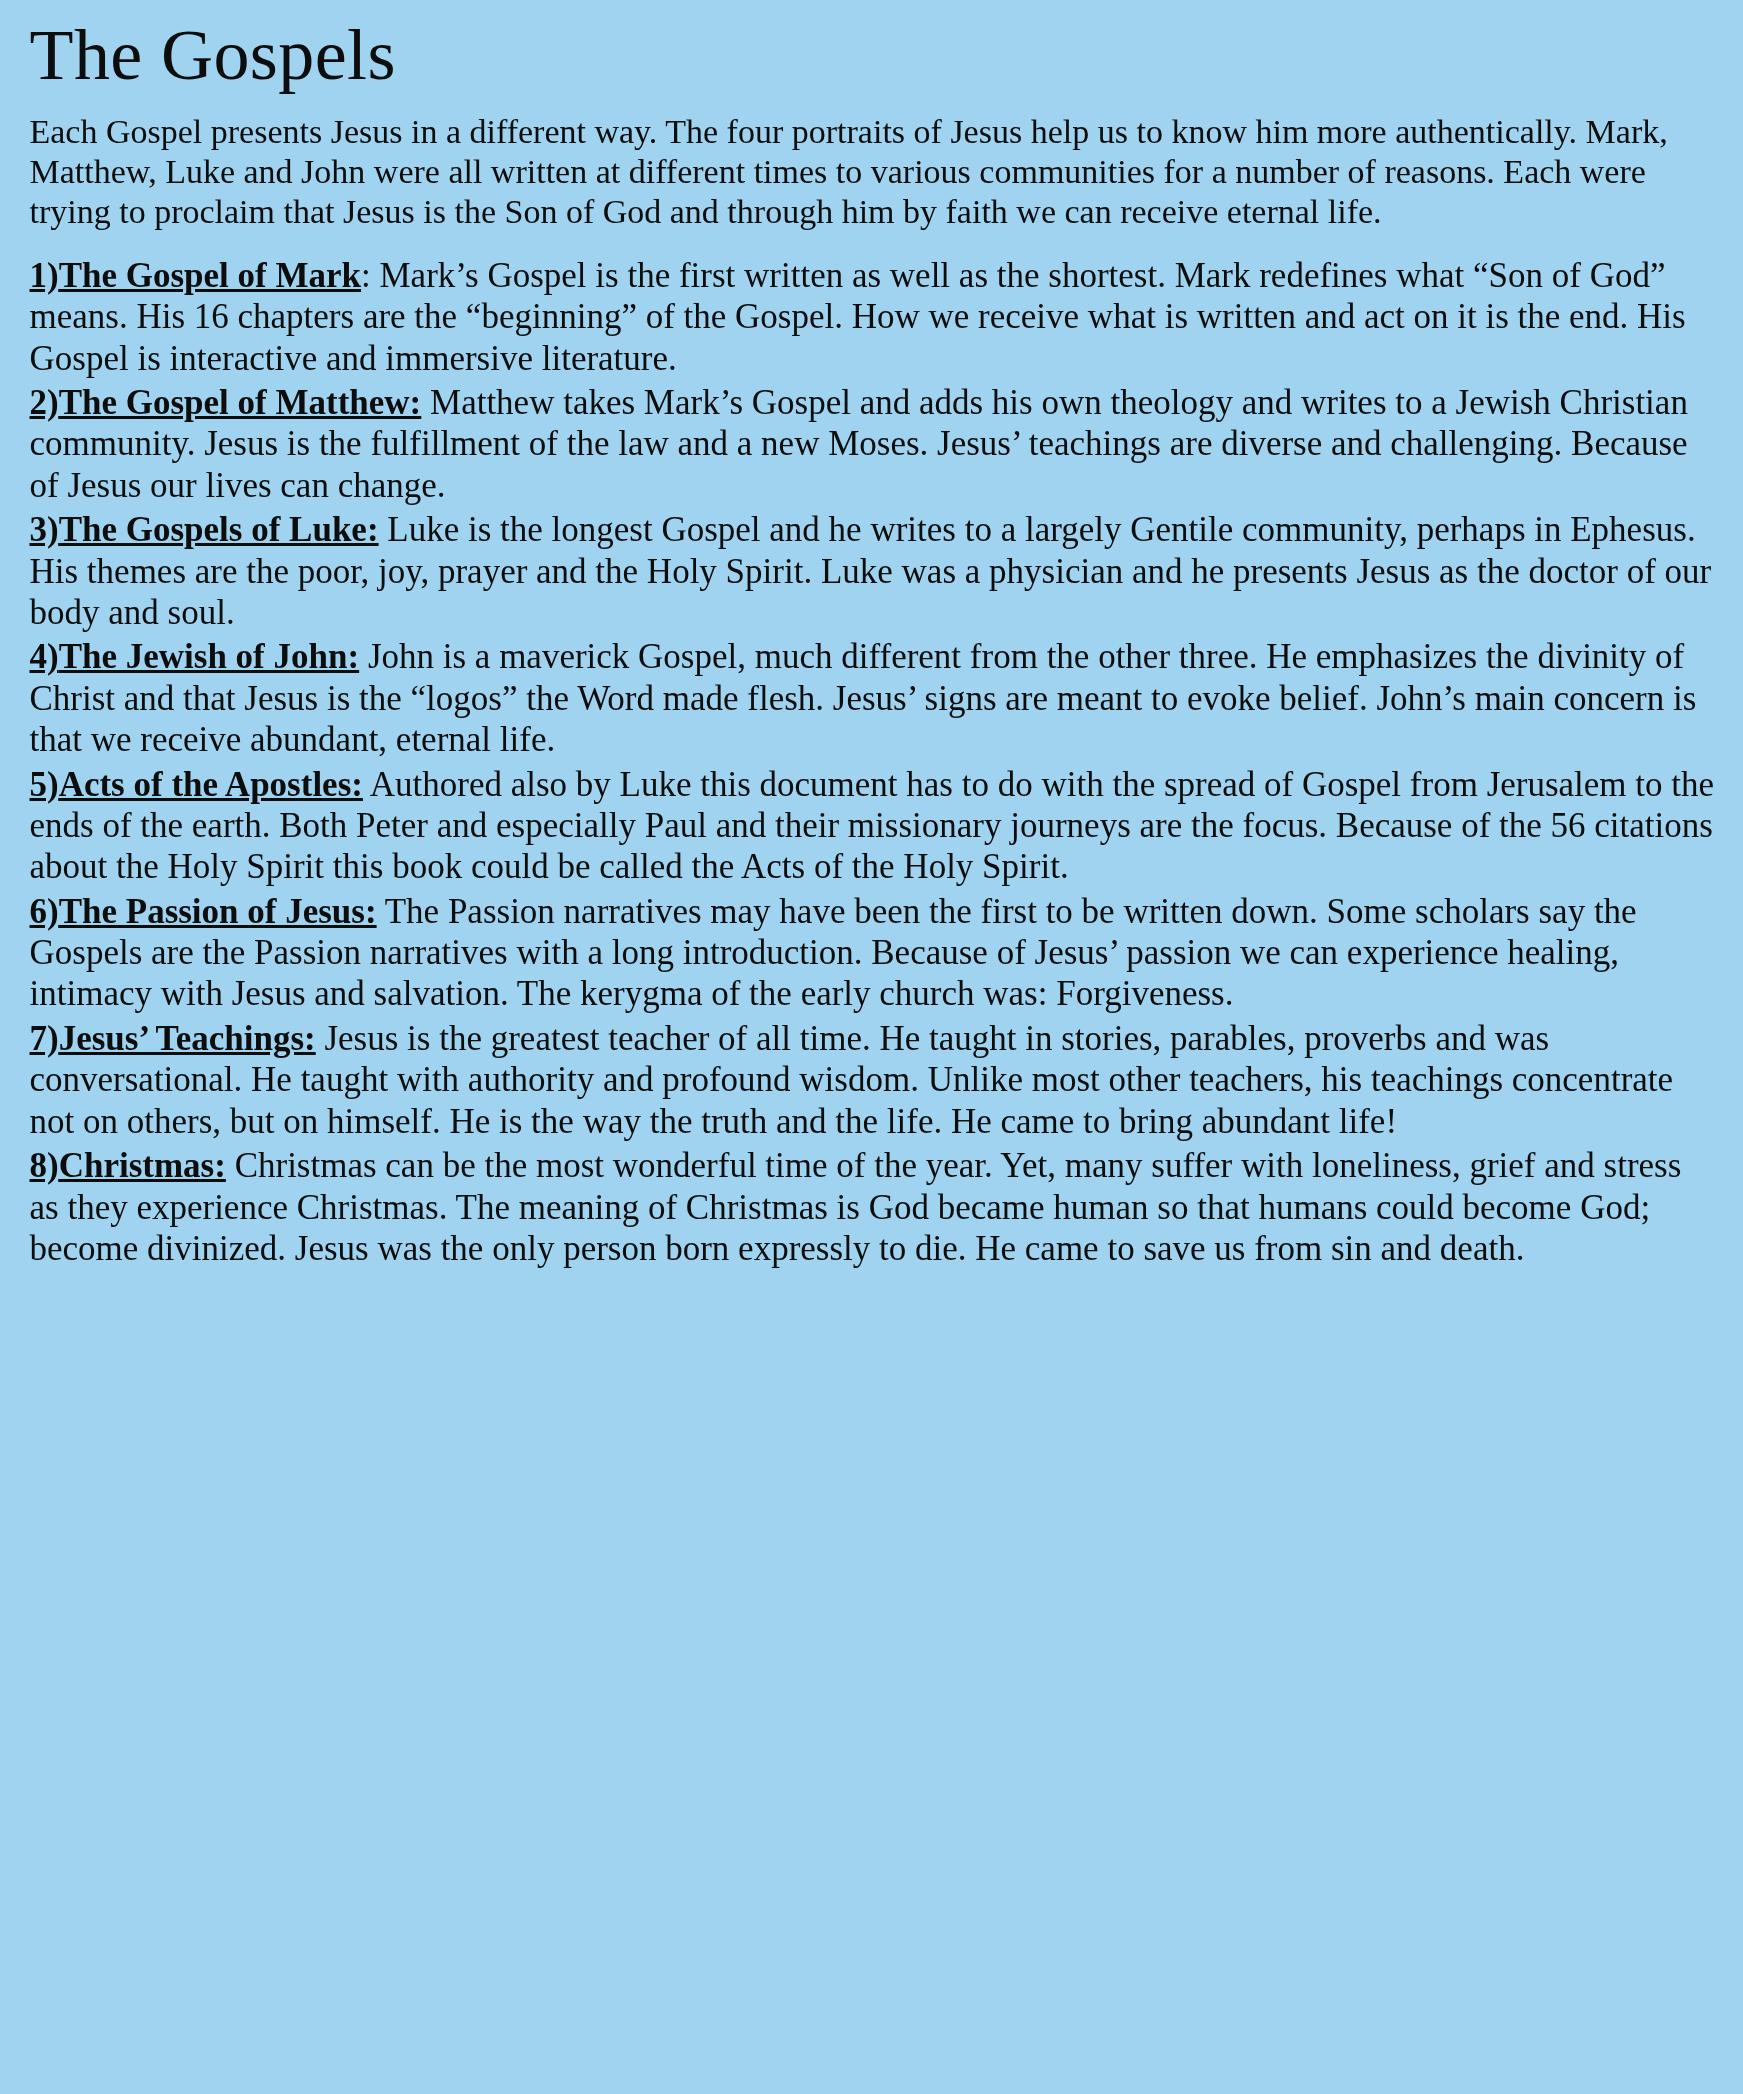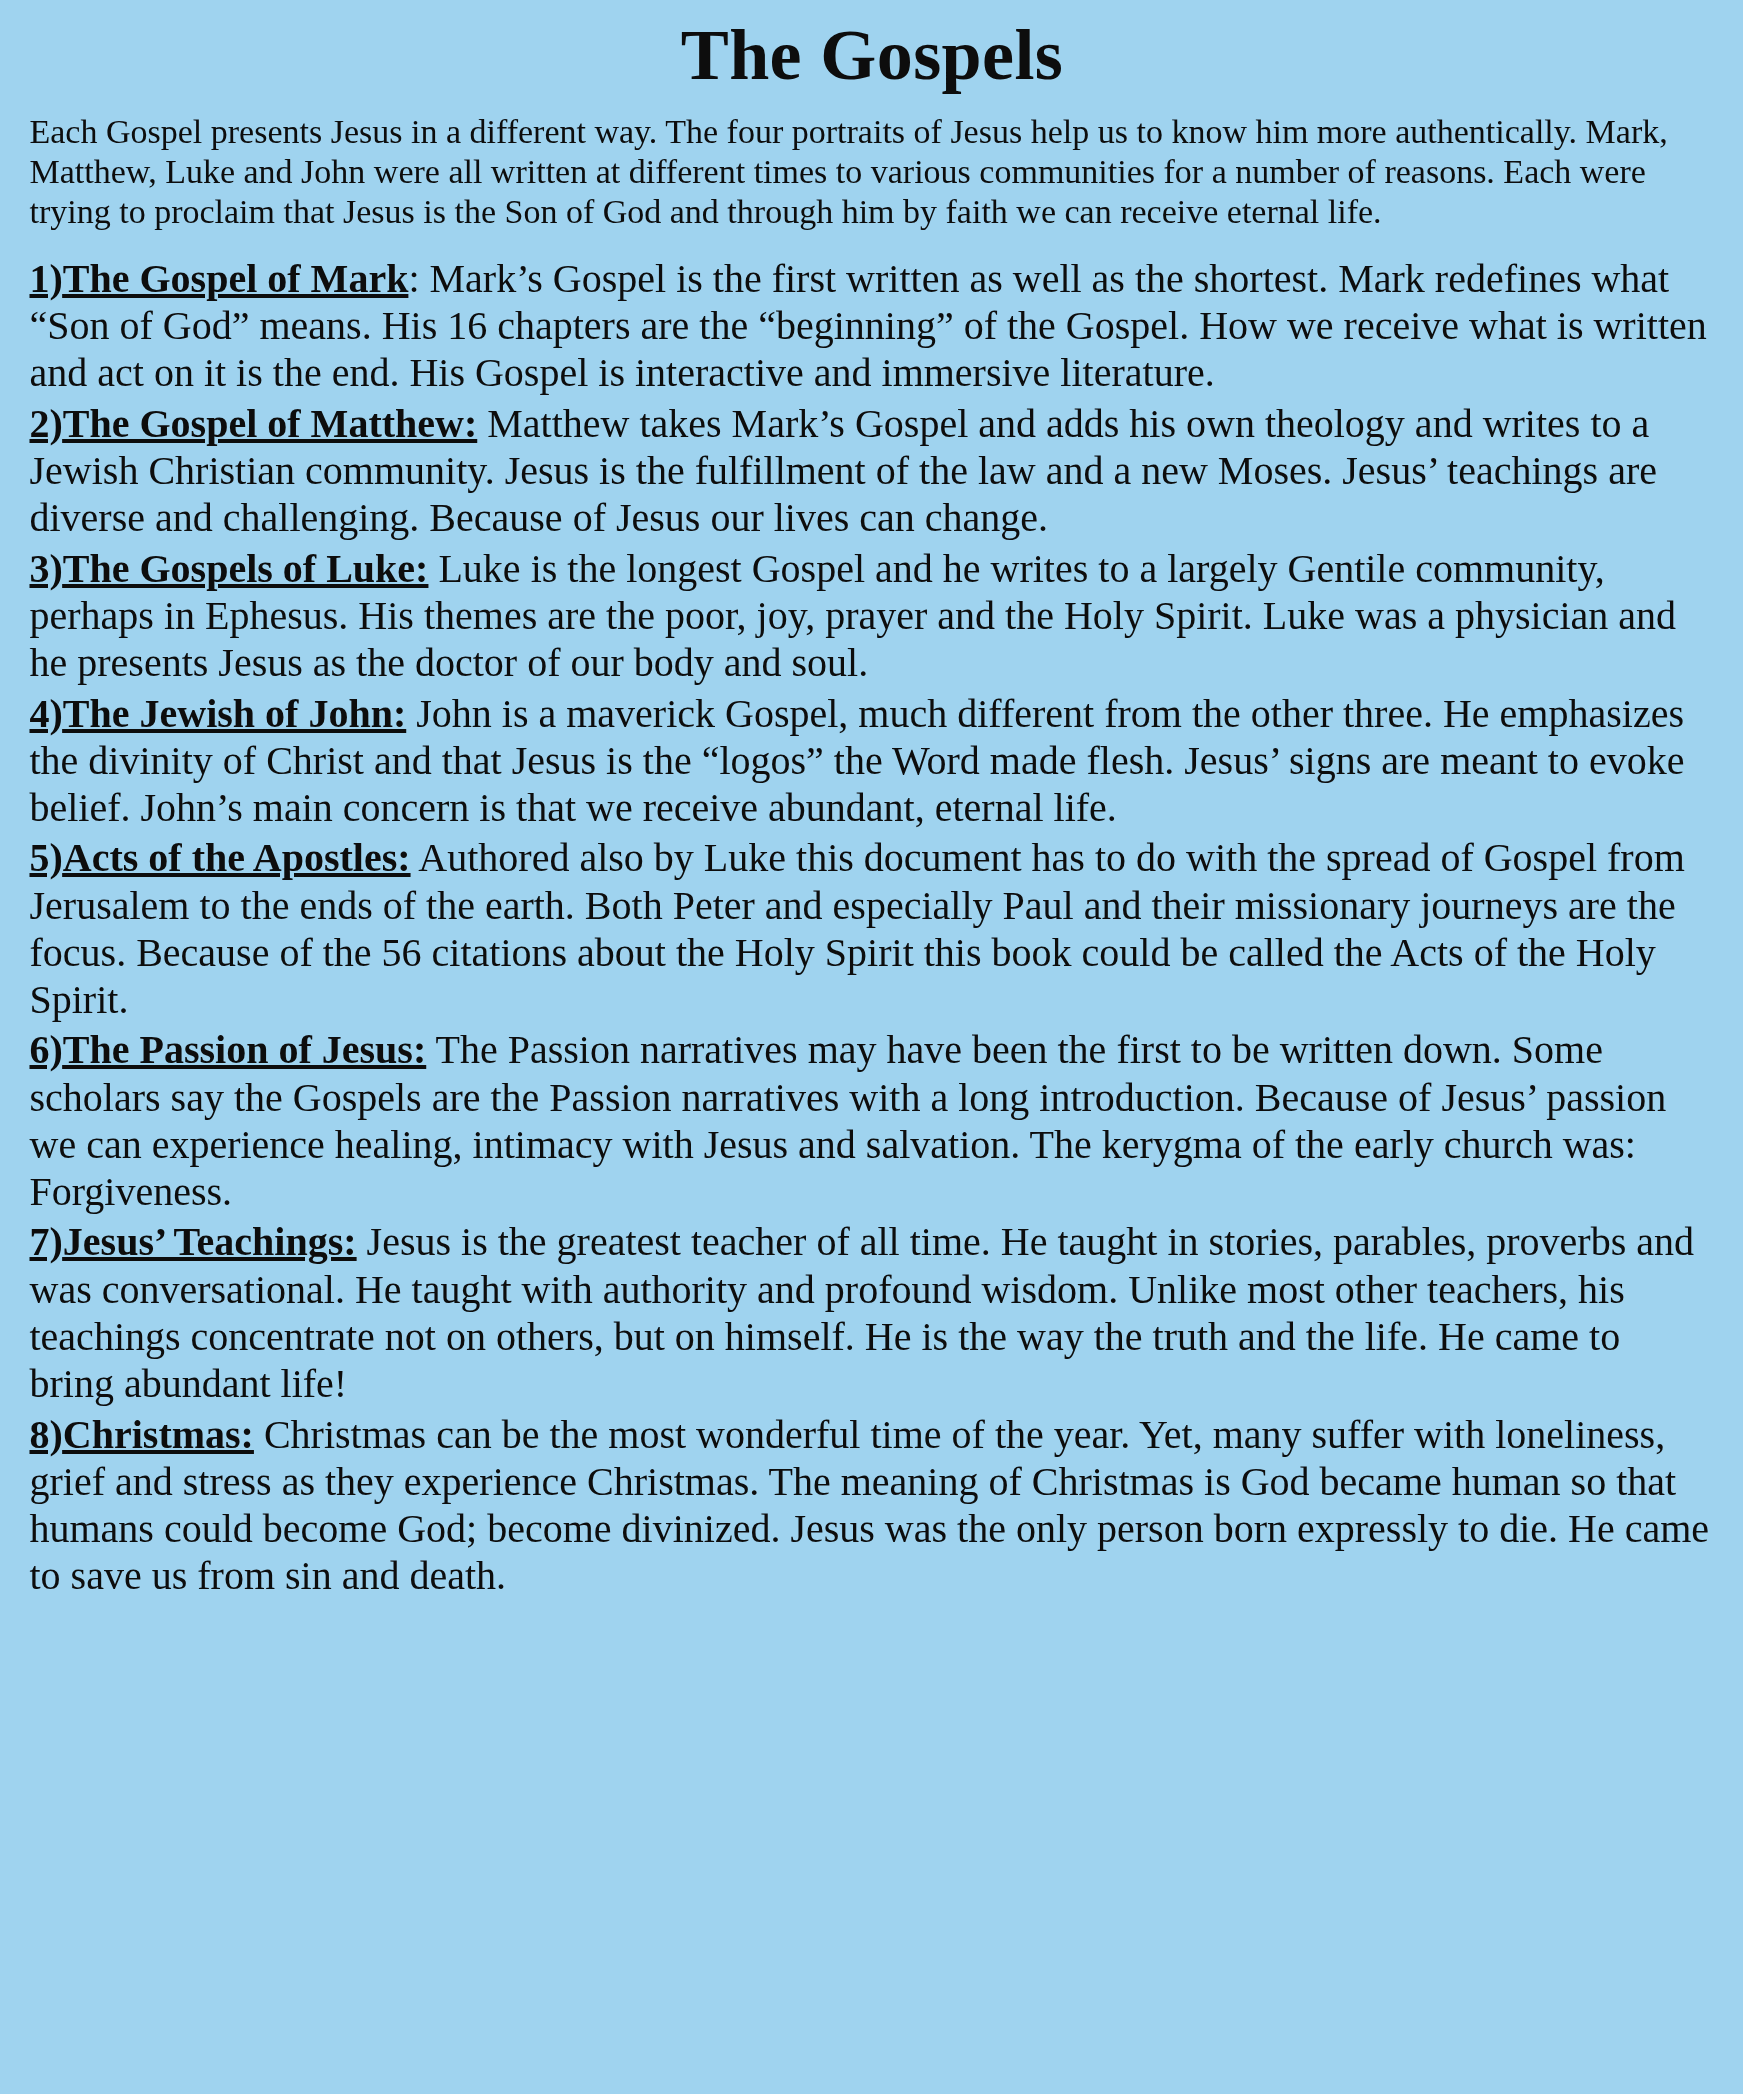--- a/index.html
+++ b/index.html
@@ -13,35 +13,34 @@
     color: #0d0d0d;
   }
   .page {
     width: 1744px;
     min-height: 2095px;
     background: #9fd3ef;
     box-sizing: border-box;
     padding: 11.5px 29.5px 16.4px 29.5px;
   }
   .doc-title {
-    text-align: center;
     font-size: 72px;
-    font-weight: bold;
+    font-weight: normal;
     line-height: 1.05;
     margin: 6.5px 0 18px 0;
     letter-spacing: 0.4px;
   }
   .intro {
     font-size: 34px;
     line-height: 1.18;
     margin: 0 0 23px 0;
     text-align: left;
   }
   .entry {
-    font-size: 40px;
+    font-size: 35px;
     line-height: 1.18;
     margin: 0 0 3.3px 0;
     text-align: left;
   }
   .entry .num {
     font-weight: bold;
     text-decoration: underline;
   }
   .entry .head {
     font-weight: bold;

